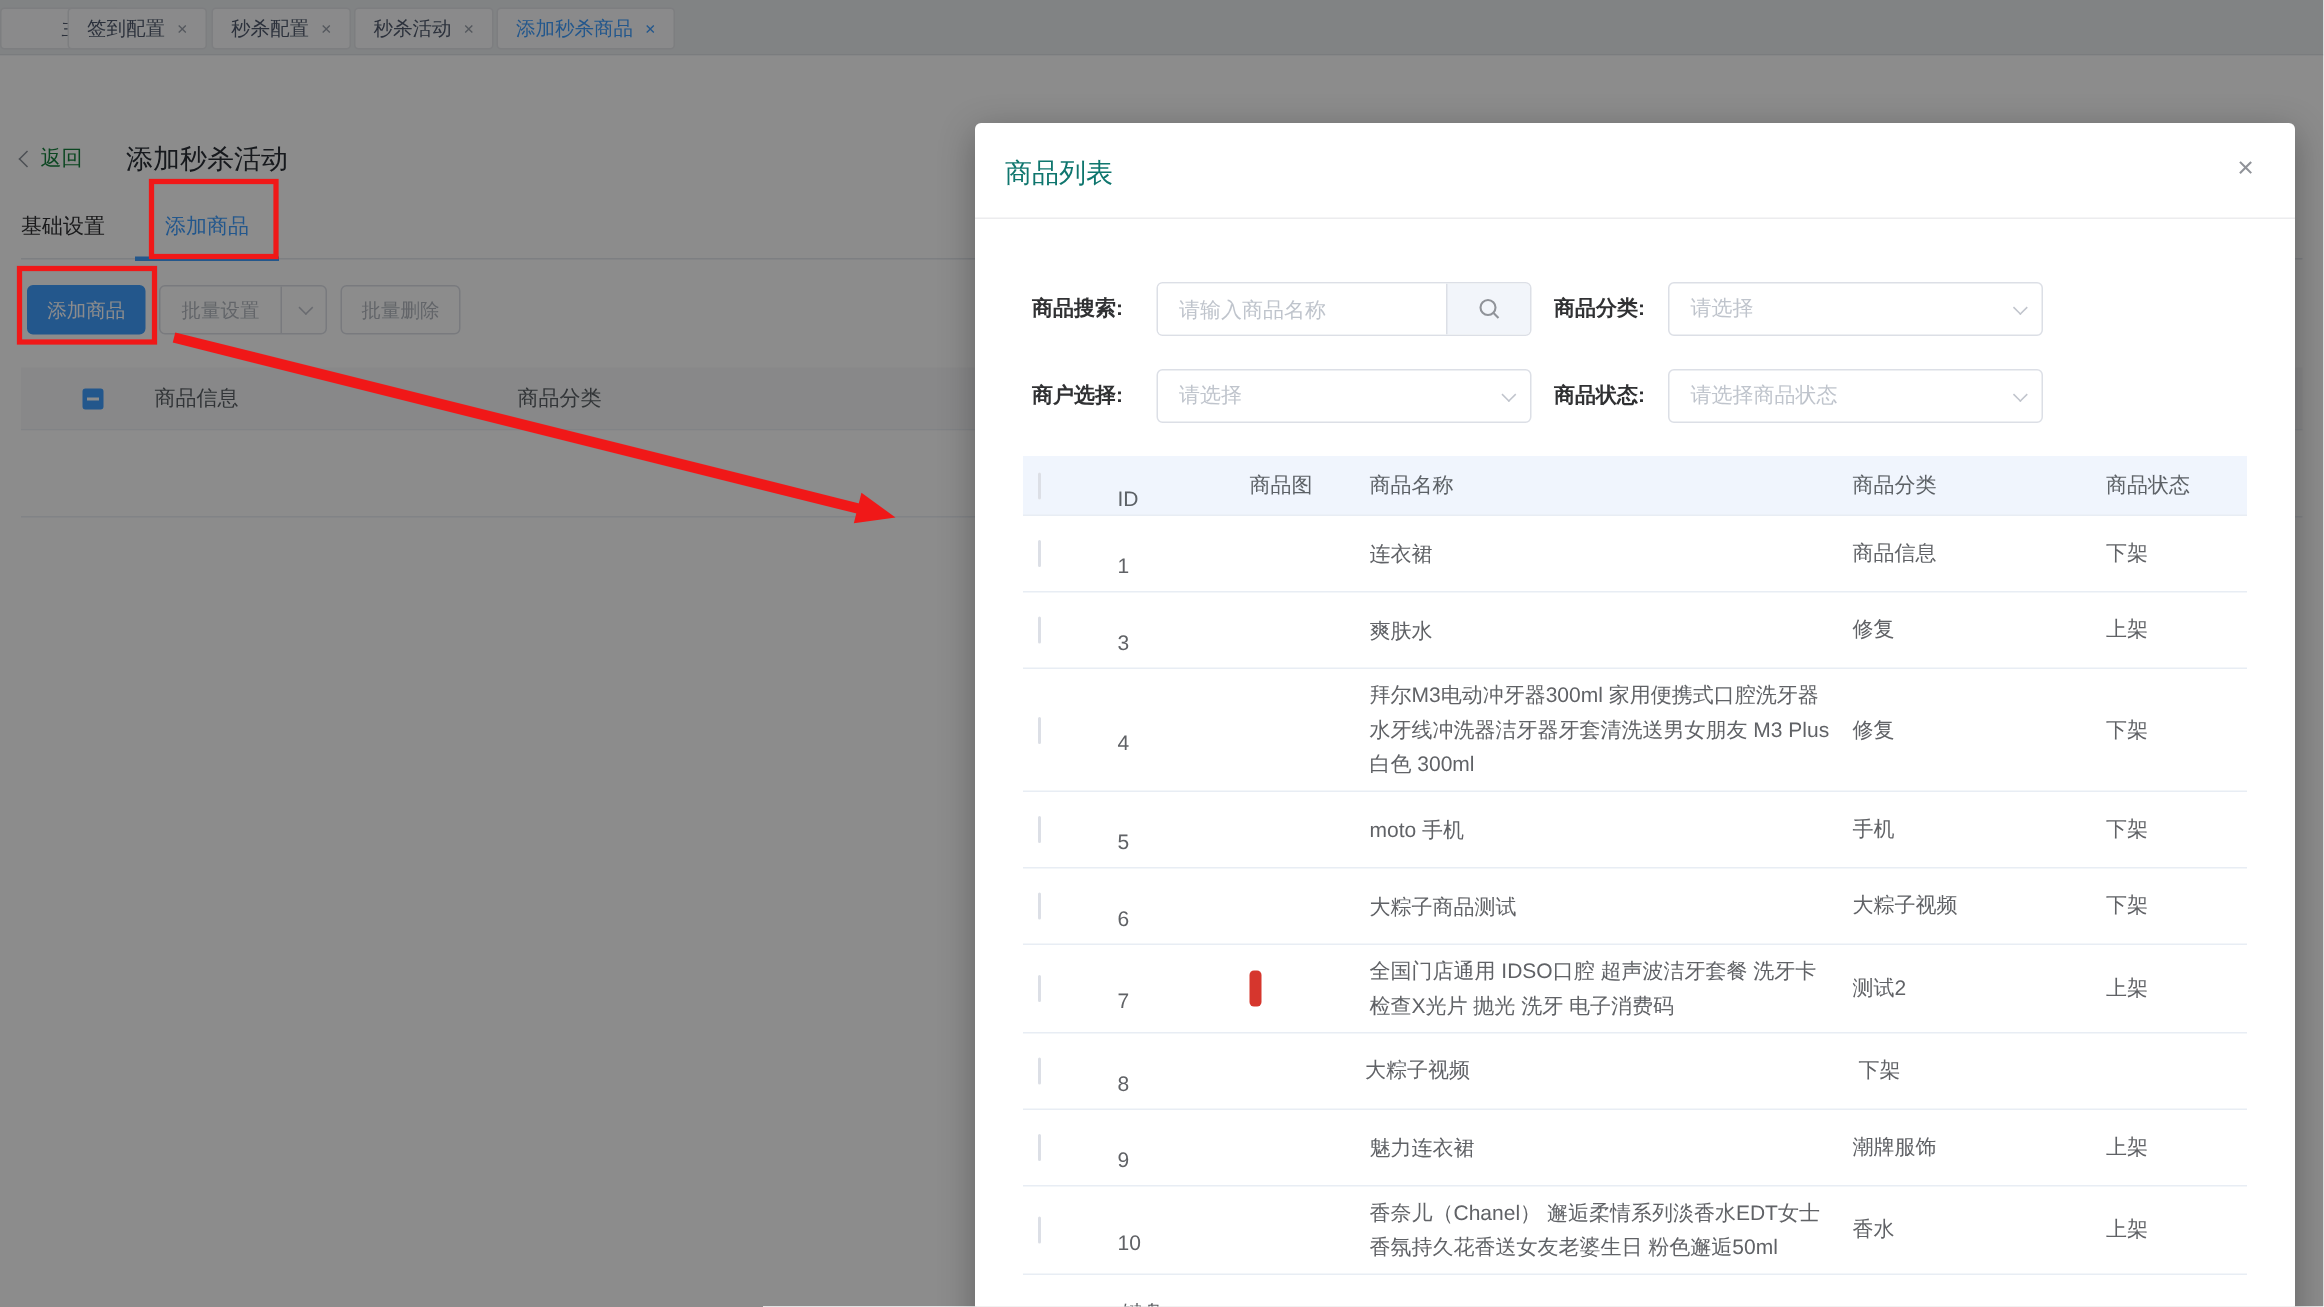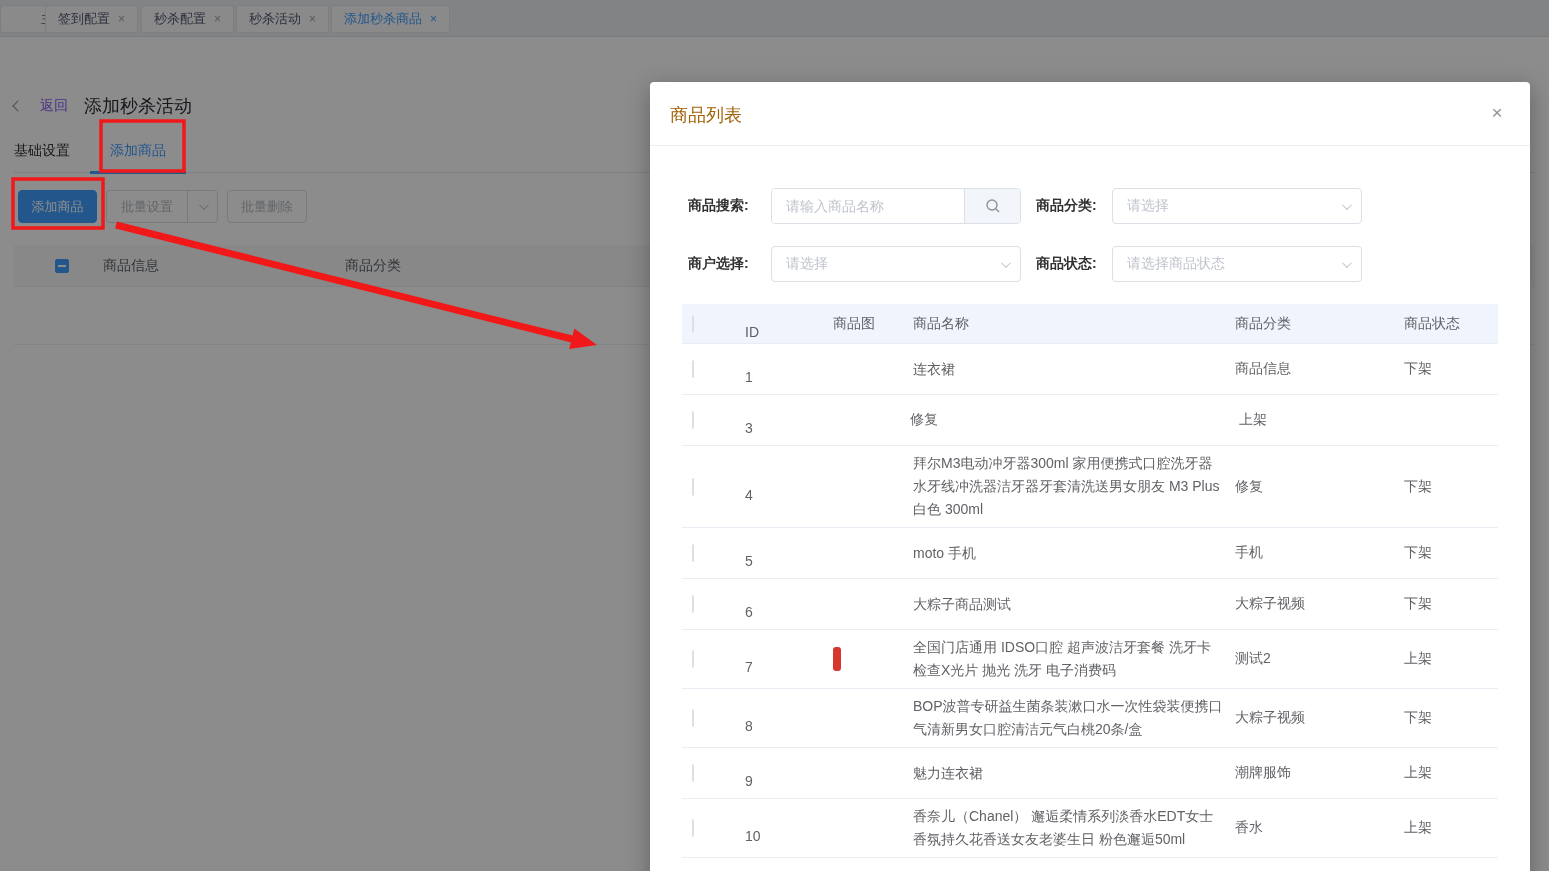--- a/index.html
+++ b/index.html
@@ -11,21 +11,21 @@
 
   .topbar { position:absolute; left:0; top:0; width:100%; height:37px; background:#eceef1; border-bottom:1px solid #dfe2e6; }
   .chip { position:absolute; top:5px; height:28px; display:flex; align-items:center; gap:8px;
           background:#fbfcfd; border:1px solid #e3e5e9; border-radius:3px; padding:0 12px;
           font-size:13px; color:#515a6e; cursor:pointer; white-space:nowrap; }
   .chip .close-x { font-size:12px; color:#9aa0ab; line-height:1; }
   .chip.active { color:var(--primary); }
   .chip.active .close-x { color:var(--primary); }
 
   .page-header { position:absolute; left:0; top:37px; width:100%; height:63px; background:#fff; }
-  .back-link { position:absolute; left:14px; top:60px; font-size:14px; color:#8b5cf6; display:flex; align-items:center; gap:18px; cursor:pointer; }
+  .back-link { position:absolute; left:14px; top:60px; font-size:14px; color:#15803d; display:flex; align-items:center; gap:5px; cursor:pointer; }
   .back-chevron { display:inline-block; width:8px; height:8px; border-left:1.5px solid #8a9099; border-bottom:1.5px solid #8a9099; transform:rotate(45deg); }
   .page-title { position:absolute; left:84px; top:57px; font-size:18px; font-weight:500; color:#2a2f36; }
 
   .content-tabs { position:absolute; left:14px; top:131px; right:14px; height:42px; border-bottom:1px solid #e4e7ed; }
   .ctab { position:relative; display:inline-block; height:42px; line-height:38px; font-size:14px; color:#303133; cursor:pointer; padding:0 20px; }
   .ctab:first-child { padding-left:0; }
   .ctab.active { color:var(--primary); }
   .ctab.active::after { content:""; position:absolute; left:0; right:0; bottom:-1px; height:3px; background:var(--primary); }
 
   .toolbar { position:absolute; left:18px; top:190px; height:33px; display:flex; gap:9px; }
@@ -49,21 +49,21 @@
   .cb.indeterminate { background:var(--primary); border-color:var(--primary); }
   .cb.indeterminate::after { content:""; position:absolute; left:2px; right:2px; top:5px; height:2px; background:#fff; }
 
   
   .dim { position:absolute; inset:0; background:rgba(0,0,0,0.45); z-index:5; }
 
   
   .modal { position:absolute; left:650px; top:82px; width:880px; height:830px; background:#fff; border-radius:4px;
            box-shadow:0 6px 24px rgba(0,0,0,0.3); z-index:10; }
   .modal-head { position:relative; height:64px; border-bottom:1px solid #ececee; }
-  .modal-title { position:absolute; left:20px; top:21px; font-size:18px; color:#a16207; }
+  .modal-title { position:absolute; left:20px; top:21px; font-size:18px; color:#0f766e; }
   .modal-close { position:absolute; right:22px; top:20px; width:22px; height:22px; font-size:19px; line-height:22px; text-align:center; color:#909399; cursor:pointer; }
 
   .modal-body { padding:0 32px; }
   .filters { margin-top:42px; }
   .filter-row { display:flex; align-items:center; height:36px; margin-bottom:22px; margin-left:6px; }
   .f-label { width:83px; font-weight:700; font-size:14px; color:#303133; flex:none; }
   .f-label.r { width:76px; margin-left:15px; }
   .field { width:250px; height:36px; border:1px solid #dcdfe6; border-radius:4px; display:flex; align-items:center; flex:none; background:#fff; }
   .field .ph { color:#bfc4cc; font-size:14px; padding-left:14px; flex:1; overflow:hidden; white-space:nowrap; }
   .search-field { padding:0; overflow:hidden; }
@@ -212,20 +212,21 @@
     <div class="c-img"><span class="pimg" style="background: linear-gradient(135deg, rgb(229, 208, 183) 45%, rgb(180, 144, 106) 100%);"></span></div>
     <div class="c-name">连衣裙</div>
     <div class="c-cat">商品信息</div>
     <div class="c-status">下架</div>
   </div>
 
   <div class="mrow mdata">
     <div class="c-check"><span class="cb"></span></div>
     <div class="c-id">3</div>
     <div class="c-img"><span class="pimg" style="background: linear-gradient(135deg, rgb(221, 228, 216) 45%, rgb(138, 145, 132) 100%);"></span></div>
+    <div class="c-name">爽肤水</div>
     <div class="c-cat">修复</div>
     <div class="c-status">上架</div>
   </div>
 
   <div class="mrow mdata">
     <div class="c-check"><span class="cb"></span></div>
     <div class="c-id">4</div>
     <div class="c-img"><span class="pimg" style="background: linear-gradient(135deg, rgb(238, 242, 246) 45%, rgb(127, 176, 217) 100%);"></span></div>
     <div class="c-name">拜尔M3电动冲牙器300ml 家用便携式口腔洗牙器水牙线冲洗器洁牙器牙套清洗送男女朋友 M3 Plus 白色 300ml</div>
     <div class="c-cat">修复</div>
@@ -256,21 +257,20 @@
     <div class="c-img"><span class="pimg" style="border: 4px solid rgb(214, 54, 45); background: rgb(255, 255, 255);"></span></div>
     <div class="c-name">全国门店通用 IDSO口腔 超声波洁牙套餐 洗牙卡 检查X光片 抛光 洗牙 电子消费码</div>
     <div class="c-cat">测试2</div>
     <div class="c-status">上架</div>
   </div>
 
   <div class="mrow mdata">
     <div class="c-check"><span class="cb"></span></div>
     <div class="c-id">8</div>
     <div class="c-img"><span class="pimg" style="background: linear-gradient(135deg, rgb(169, 198, 232) 45%, rgb(236, 147, 160) 100%);"></span></div>
-    <div class="c-name">BOP波普专研益生菌条装漱口水一次性袋装便携口气清新男女口腔清洁元气白桃20条/盒</div>
     <div class="c-cat">大粽子视频</div>
     <div class="c-status">下架</div>
   </div>
 
   <div class="mrow mdata">
     <div class="c-check"><span class="cb"></span></div>
     <div class="c-id">9</div>
     <div class="c-img"><span class="pimg"></span></div>
     <div class="c-name">魅力连衣裙</div>
     <div class="c-cat">潮牌服饰</div>

